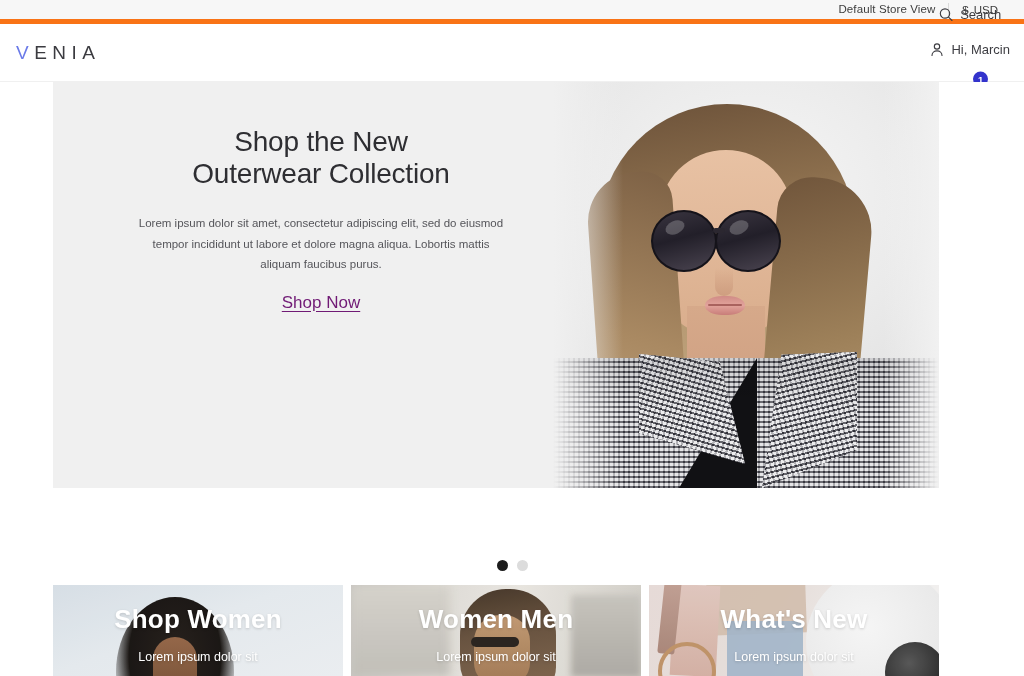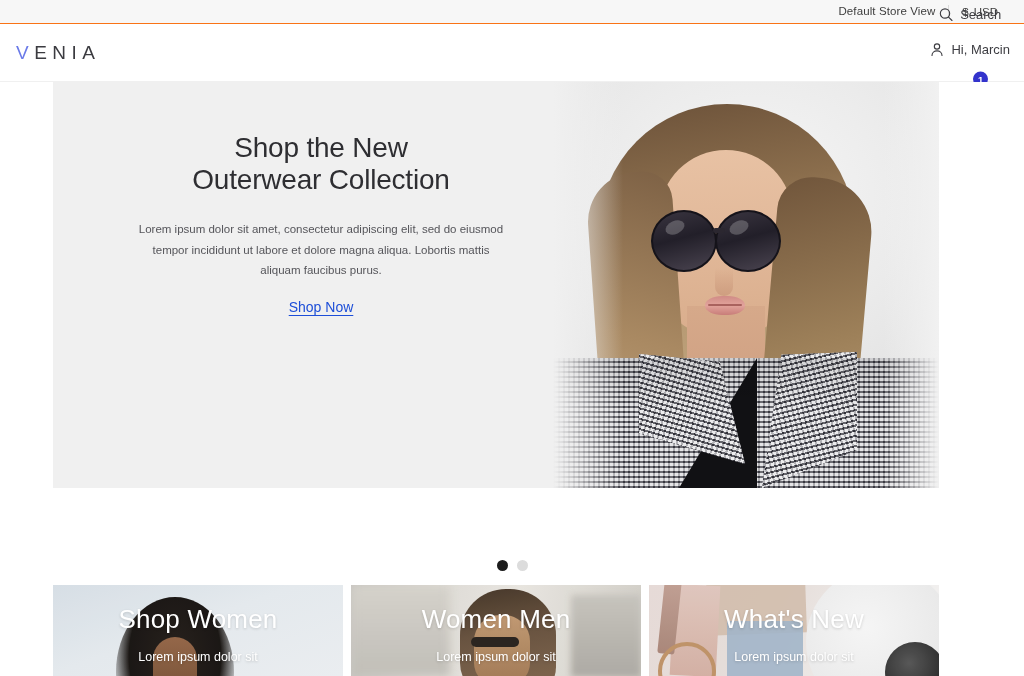--- a/index.html
+++ b/index.html
@@ -10,21 +10,21 @@
     overflow: hidden;
     background: #ffffff;
     font-family: "Liberation Sans", sans-serif;
     -webkit-font-smoothing: antialiased;
   }
 
   
   .topbar {
     height: 24px;
     background: #f7f7f7;
-    border-bottom: 1px solid #f97316;
+    border-bottom: 5px solid #f97316;
     display: flex;
     align-items: center;
     justify-content: flex-end;
     padding-right: 18px;
     font-size: 11.5px;
     color: #3d3d3d;
   }
   .topbar-item {
     padding: 0 13px;
     line-height: 23px;
@@ -129,21 +129,21 @@
     left: 53px;
     top: 0;
     width: 886px;
     height: 406px;
     background: #f0f0f0;
     overflow: hidden;
   }
   .hero-text {
     position: absolute;
     left: 50px;
-    top: 50px;
+    top: 44px;
     width: 436px;
     text-align: center;
     z-index: 3;
   }
   .hero-title {
     font-size: 28px;
     font-weight: 300;
     color: #2e2e32;
     line-height: 1.15;
     letter-spacing: -.2px;
@@ -151,22 +151,22 @@
   .hero-copy {
     margin-top: 23px;
     font-size: 11.5px;
     line-height: 1.78;
     color: #55555a;
     padding: 0 28px;
   }
   .hero-cta {
     display: inline-block;
     margin-top: 18px;
-    font-size: 14px;
-    color: #1d4ed8;
+    font-size: 17px;
+    color: #701a75;
     text-decoration: underline;
     text-underline-offset: 2.5px;
     cursor: pointer;
   }
 
   
   .hero-photo {
     position: absolute;
     right: 0;
     top: 0;
@@ -473,21 +473,21 @@
     background: rgba(0,0,0,.04);
   }
   .tile-content {
     position: absolute;
     left: 0; right: 0; top: 20px;
     text-align: center;
     color: #ffffff;
   }
   .tile-title {
     font-size: 26px;
-    font-weight: 400;
+    font-weight: 700;
     letter-spacing: .2px;
     text-shadow: 0 1px 3px rgba(0,0,0,.16);
     line-height: 1.12;
   }
   .tile-sub {
     margin-top: 16px;
     font-size: 12.5px;
     font-weight: 400;
     text-shadow: 0 1px 3px rgba(0,0,0,.2);
   }

